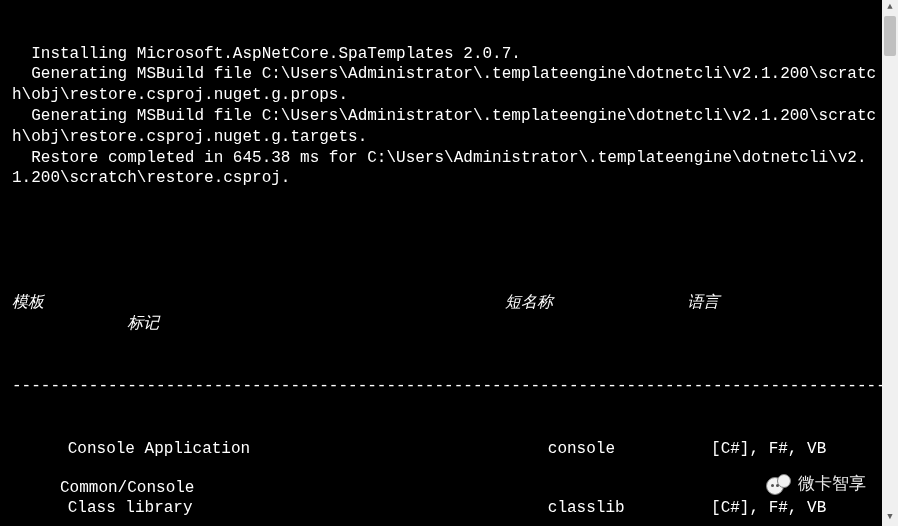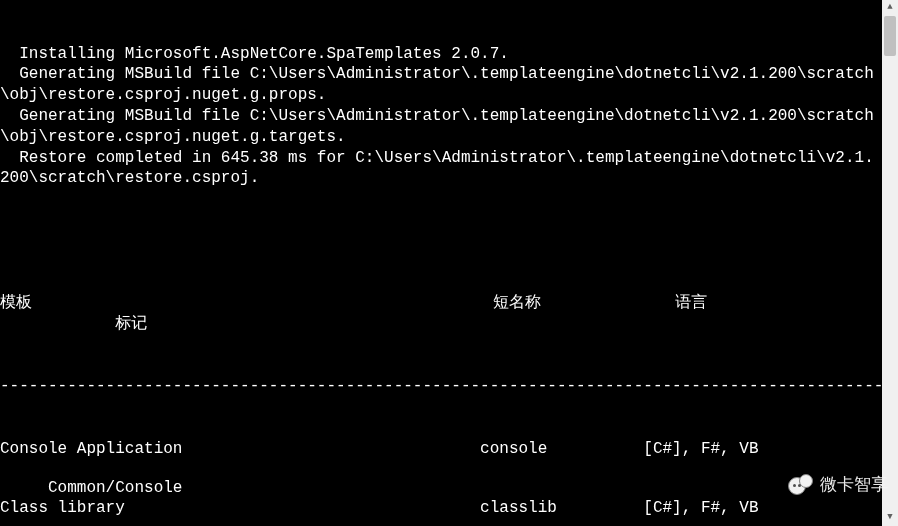--- a/index.html
+++ b/index.html
@@ -10,21 +10,21 @@
       font-size: 16px;
       line-height: 1.3;
       width: 898px;
       height: 526px;
       overflow: hidden;
       position: relative;
     }
     .terminal {
       width: 882px;
       height: 526px;
-      padding: 2px 0 0 0;
+      padding: 2px 0 0 12px;
       white-space: pre-wrap;
       word-break: break-all;
       overflow: hidden;
     }
     .scrollbar {
       position: absolute;
       right: 0;
       top: 0;
       width: 16px;
       height: 526px;
@@ -56,32 +56,32 @@
       display: flex;
       align-items: center;
       justify-content: center;
       font-size: 9px;
       color: #606060;
     }
     .scrollbar-btn.up { top: 0; }
     .scrollbar-btn.down { bottom: 0; }
     .log-line { display: block; }
     .blank-line { display: block; height: 1.3em; }
-    .header-row { display: block; white-space: pre; }
+    .header-row { display: block; white-space: pre; font-style: italic; }
     .divider { display: block; letter-spacing: 0; overflow: hidden; white-space: nowrap; }
-    .tmpl-row { display: block; white-space: pre; }
+    .tmpl-row { display: block; white-space: pre; text-align: center; }
     .tmpl-tag { display: block; white-space: pre; margin-top: 18px; }
     .watermark {
       position: absolute;
-      right: 10px;
+      right: 32px;
       bottom: 30px;
       display: flex;
       align-items: center;
       gap: 6px;
-      font-family: Liberation Sans, sans-serif;
+      font-family: Liberation Mono, monospace;
       font-size: 17px;
       color: #f5f5f5;
       opacity: 0.95;
     }
     .watermark .wm-icon {
       width: 26px;
       height: 22px;
       position: relative;
     }
     .watermark .wm-icon .bubble {

